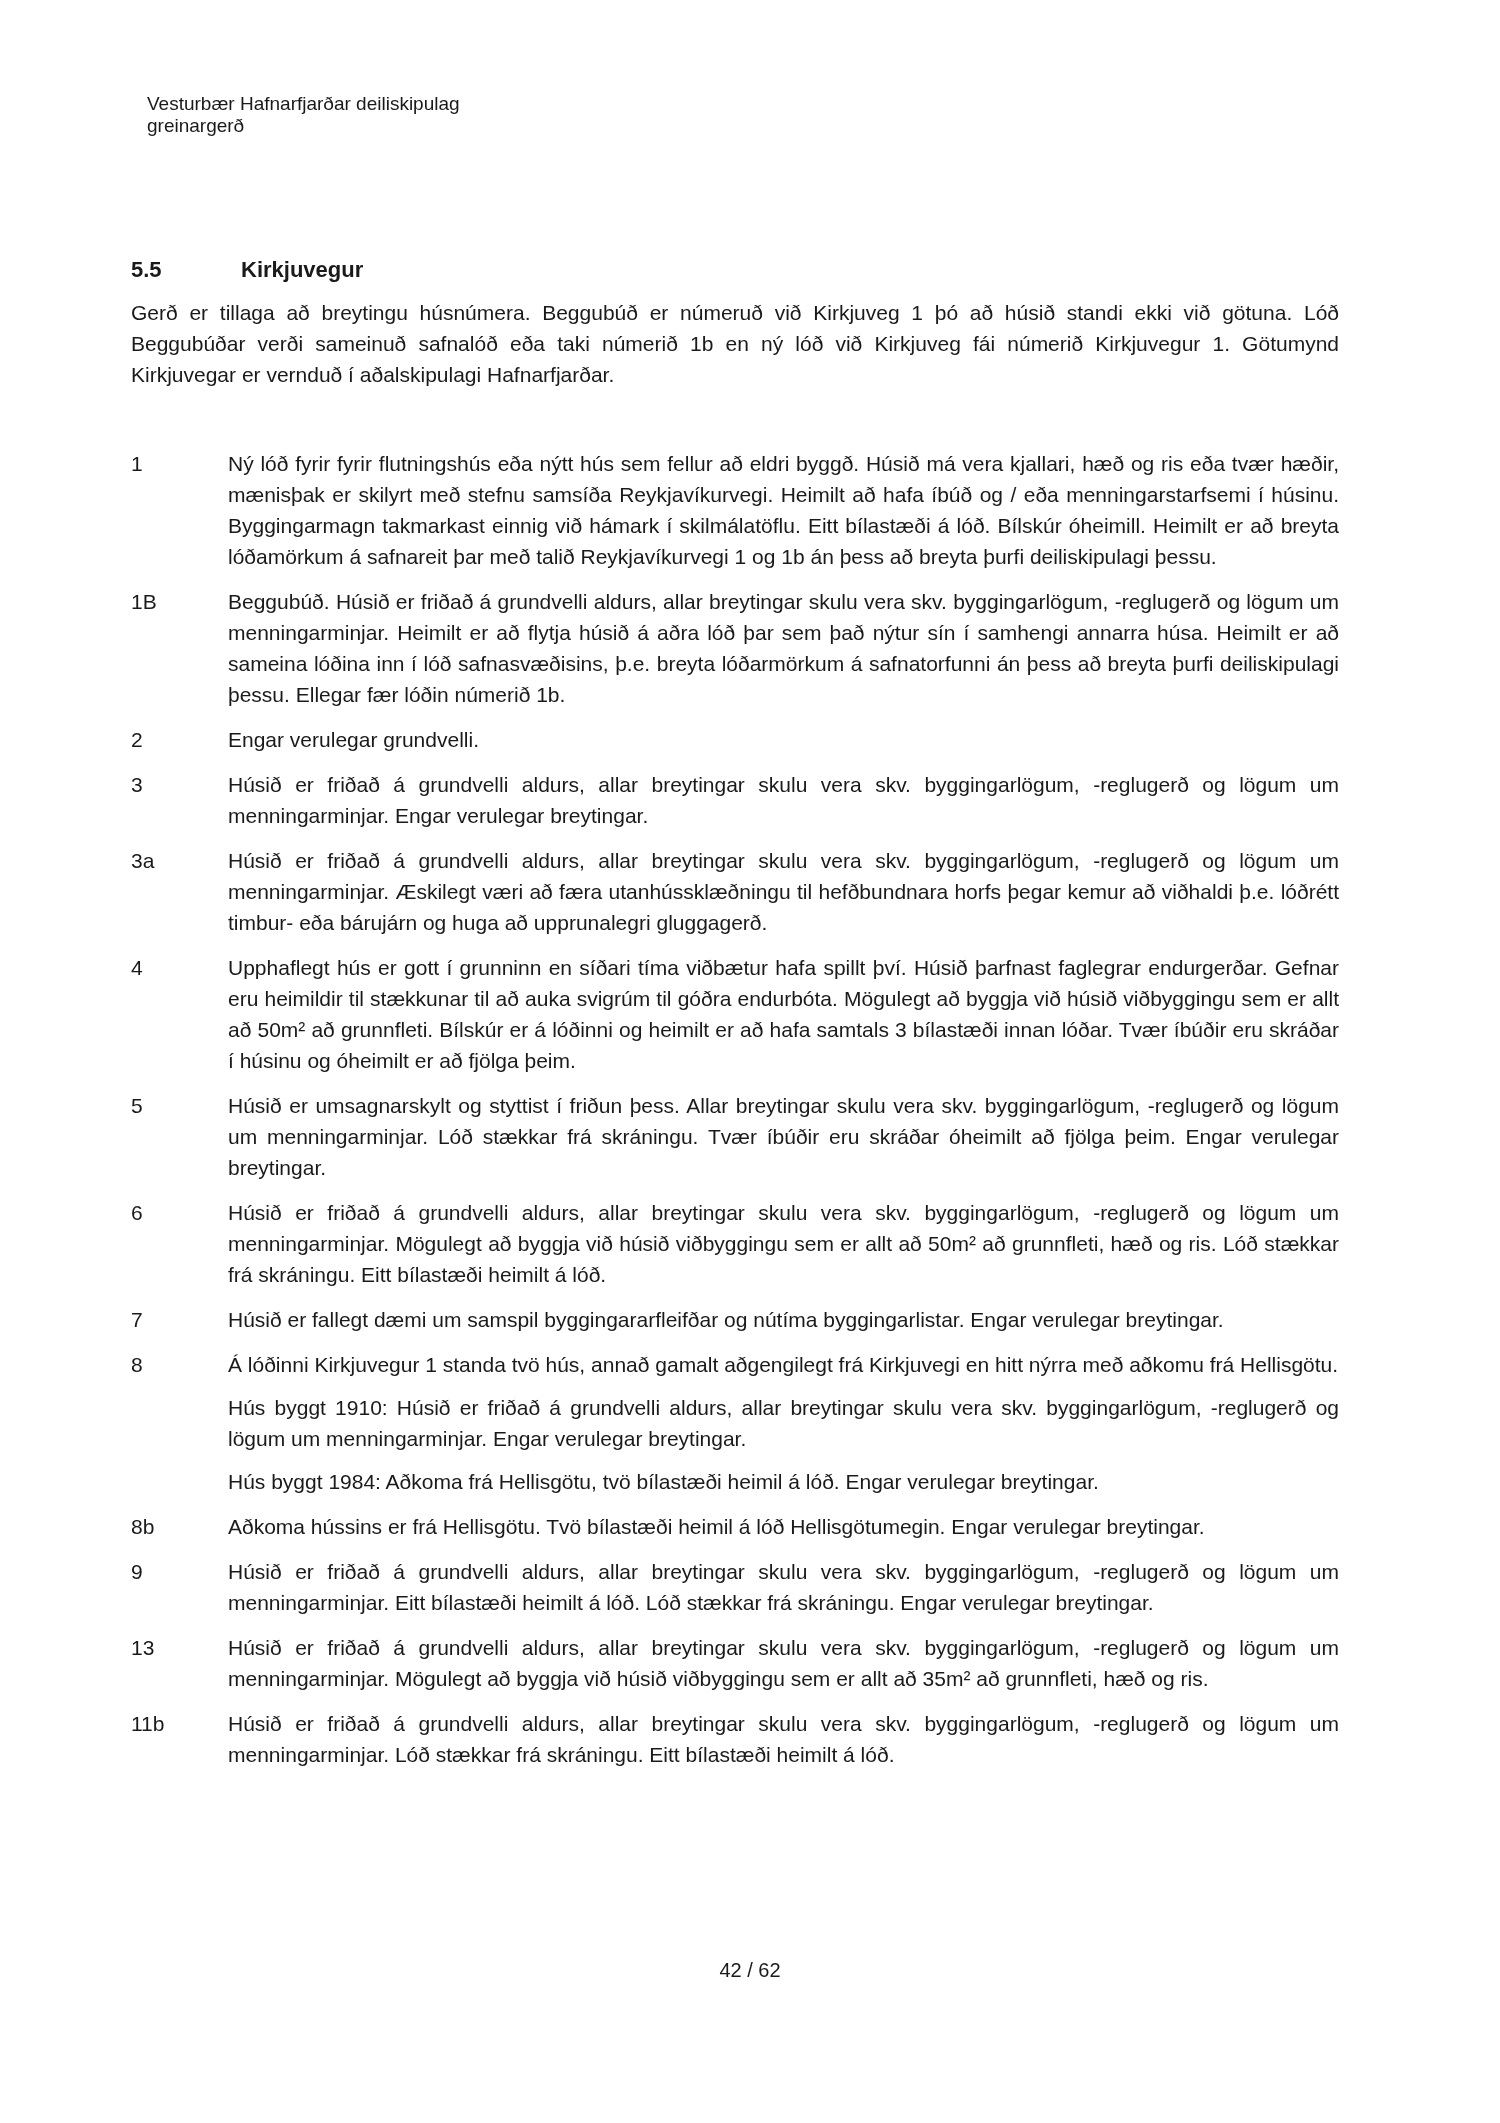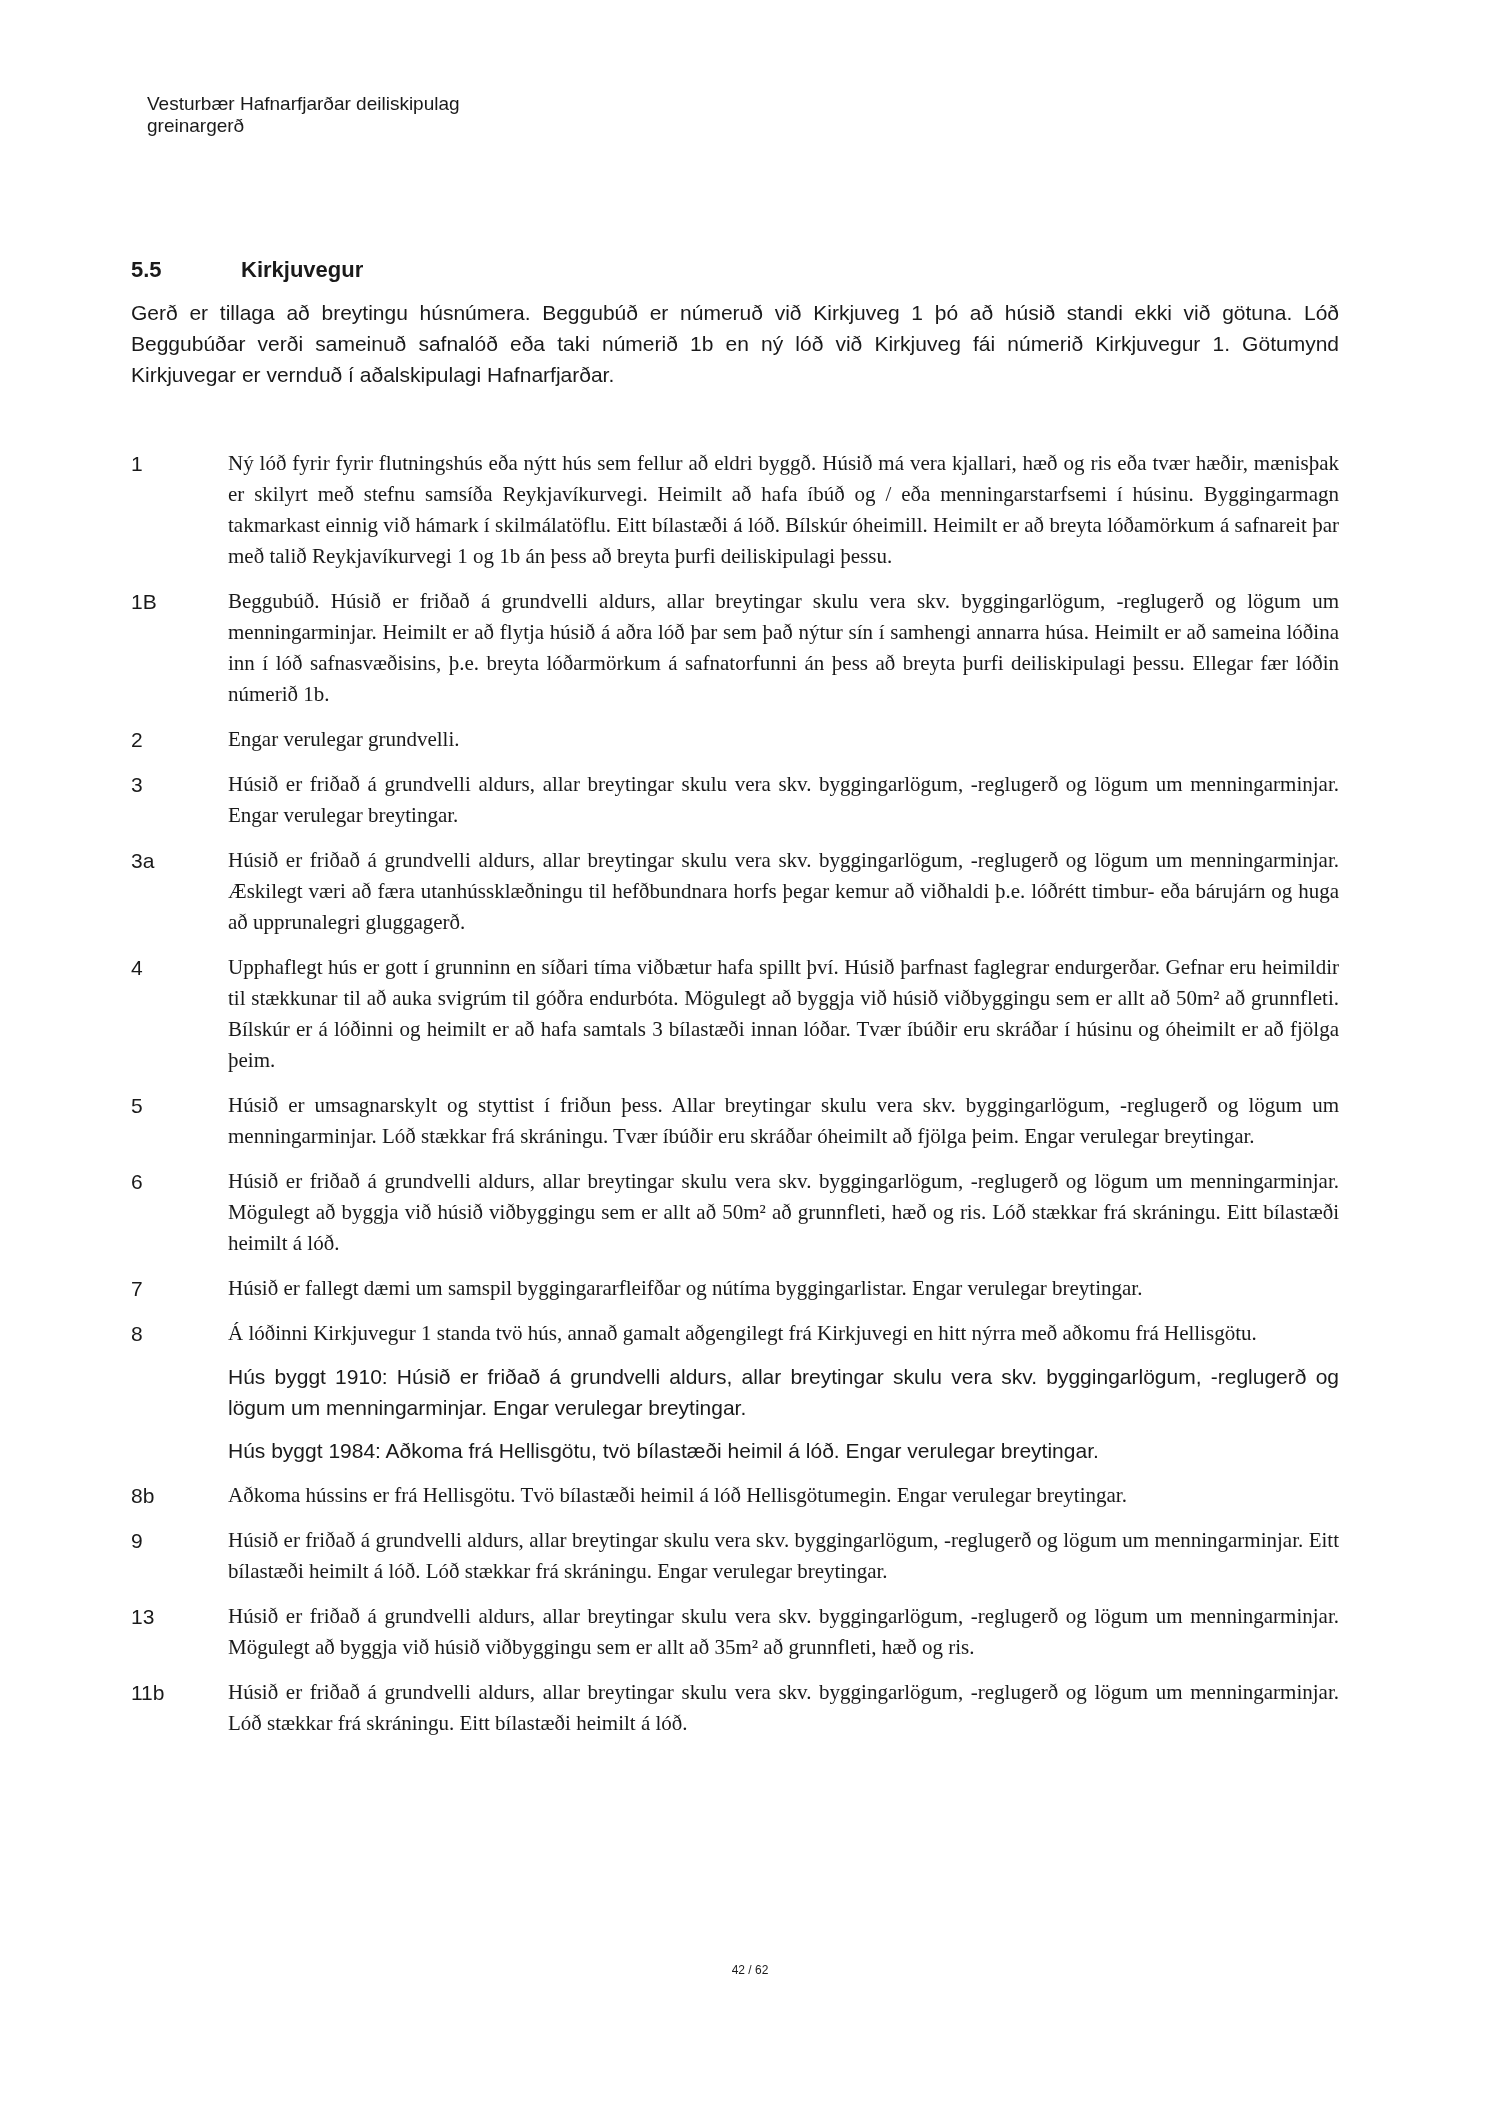--- a/index.html
+++ b/index.html
@@ -67,33 +67,32 @@
     width: 97px;
     flex: 0 0 97px;
   }
   .item-body {
     flex: 1 1 auto;
     min-width: 0;
   }
   .item-text {
     margin: 0;
     text-align: justify;
-    font-family: Liberation Serif, serif;
   }
   .item-sub {
     margin: 12px 0 0 0;
     text-align: justify;
   }
   .doc-footer {
     position: absolute;
     top: 1958px;
     left: 0;
     width: 100%;
     text-align: center;
-    font-size: 12px;
+    font-size: 20px;
     line-height: 24px;
     color: #1a1a1a;
   }
 </style>
 </head>
 <body>
 
 <div class="page">
 
   <div class="doc-header">

